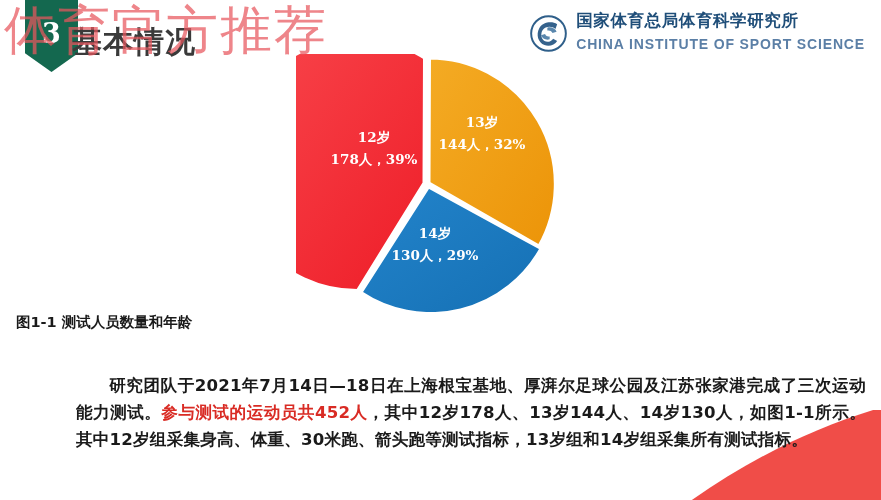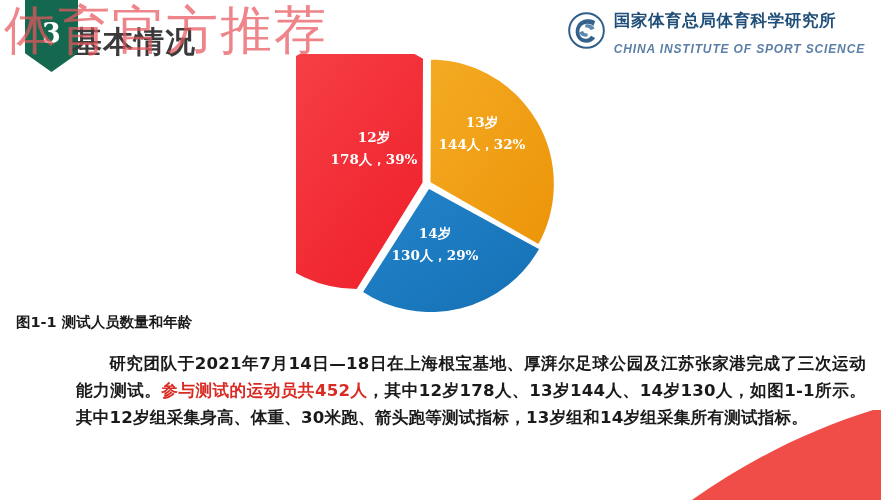--- a/index.html
+++ b/index.html
@@ -69,42 +69,41 @@
     white-space: nowrap;
     font-family: "DejaVu Sans", "Liberation Sans", sans-serif;
   }
 
   
   .logo-wrap {
     position: absolute;
     right: 16px;
     top: 12px;
     display: flex;
-    align-items: flex-start;
+    align-items: flex-end;
     gap: 9px;
     z-index: 25;
   }
   .logo-mark { width: 37px; height: 37px; flex: 0 0 auto; }
   .logo-text { line-height: 1.05; }
   .logo-cn {
     font-size: 16.5px;
     font-weight: 700;
     color: #1f4e79;
     letter-spacing: 0.6px;
     white-space: nowrap;
     font-family: "DejaVu Sans", "Liberation Sans", sans-serif;
   }
   .logo-en {
-    font-size: 12px;
+    font-size: 14px;
     font-weight: 600;
     color: #5b7fa6;
     letter-spacing: 0.85px;
-    margin-top: 14px;
-    white-space: nowrap;
-    font-style: italic;
+    margin-top: 8px;
+    white-space: nowrap;
   }
 
   
   .pie-area {
     position: absolute;
     left: 296px;
     top: 54px;
     width: 260px;
     height: 258px;
     z-index: 10;
@@ -128,21 +127,21 @@
     font-weight: 700;
     color: #1a1a1a;
     font-family: "DejaVu Sans", "Liberation Sans", sans-serif;
     z-index: 12;
   }
 
   
   .body-text {
     position: absolute;
     left: 76px;
-    top: 351px;
+    top: 373px;
     width: 790px;
     font-size: 16.6px;
     font-weight: 700;
     color: #1a1a1a;
     line-height: 1.62;
     text-align: justify;
     text-indent: 2em;
     letter-spacing: 0.2px;
     font-family: "DejaVu Sans", "Liberation Sans", sans-serif;
     z-index: 12;

